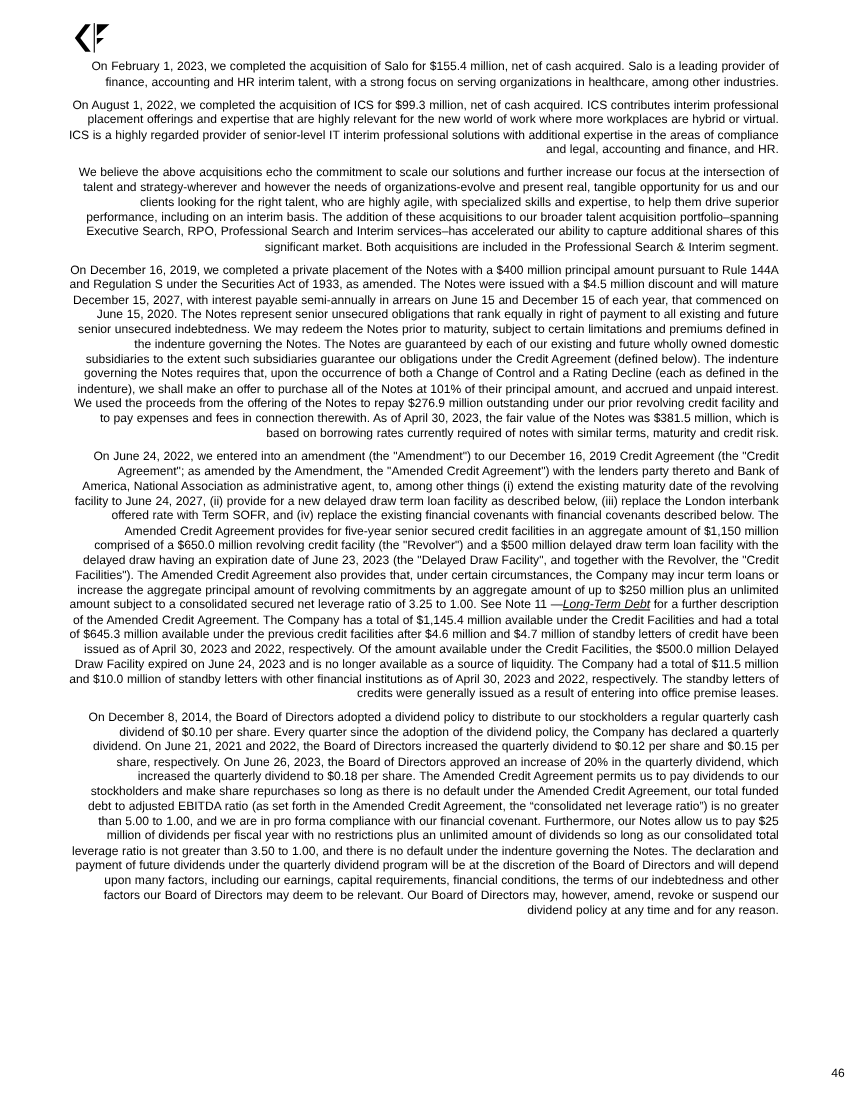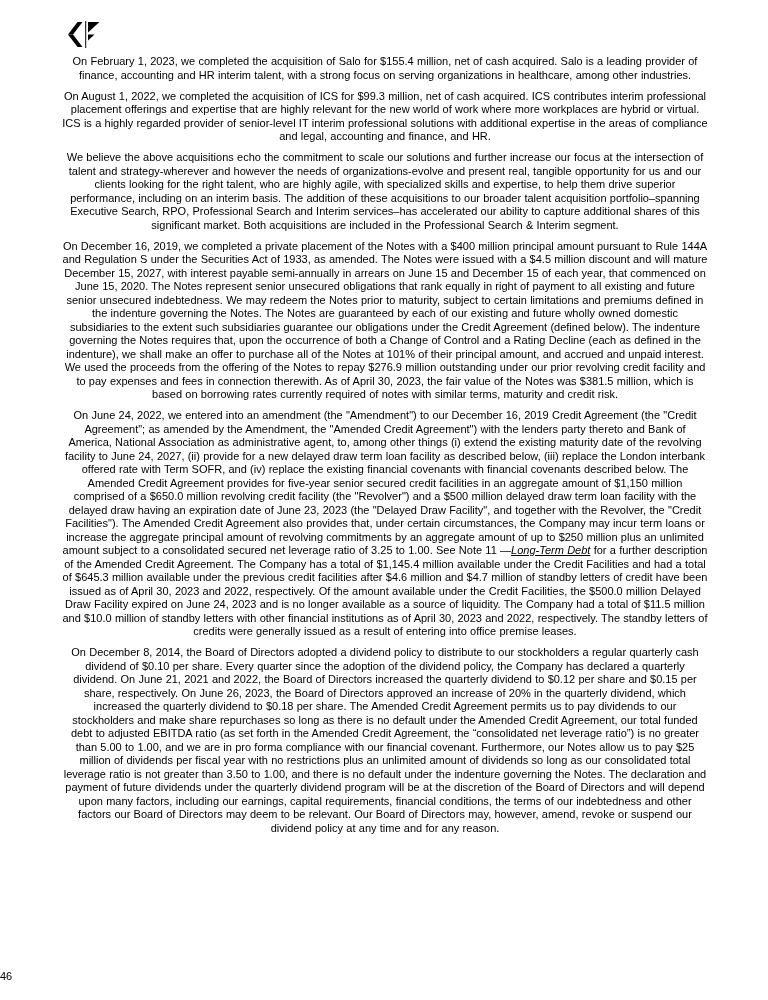--- a/index.html
+++ b/index.html
@@ -10,27 +10,27 @@
     font-family: "Liberation Sans", "DejaVu Sans", sans-serif;
   }
   .page { position: relative; width: 768px; height: 1000px; overflow: hidden; background: #ffffff; }
   .logo { position: absolute; left: 67px; top: 21px; width: 34px; height: 27px; }
   .logo svg { display: block; width: 100%; height: 100%; }
   .content { position: absolute; left: 62px; top: 55px; width: 646px; }
   .content p {
     margin: 0 0 7.5px 0;
     font-size: 11px;
     line-height: 13.5px;
-    text-align: center;
+    text-align: right;
     word-spacing: 0.02em;
   }
   .italic { font-style: italic; text-decoration: underline; }
   .footer {
     position: absolute; left: 0; top: 970px; width: 768px;
-    text-align: left; font-size: 11px; line-height: 13px;
+    text-align: right; font-size: 11px; line-height: 13px;
   }
 </style>
 </head>
 <body>
 
 <div class="page">
 
   <div class="logo">
     <svg viewBox="0 0 34 27" xmlns="http://www.w3.org/2000/svg" fill="#000000">
 

